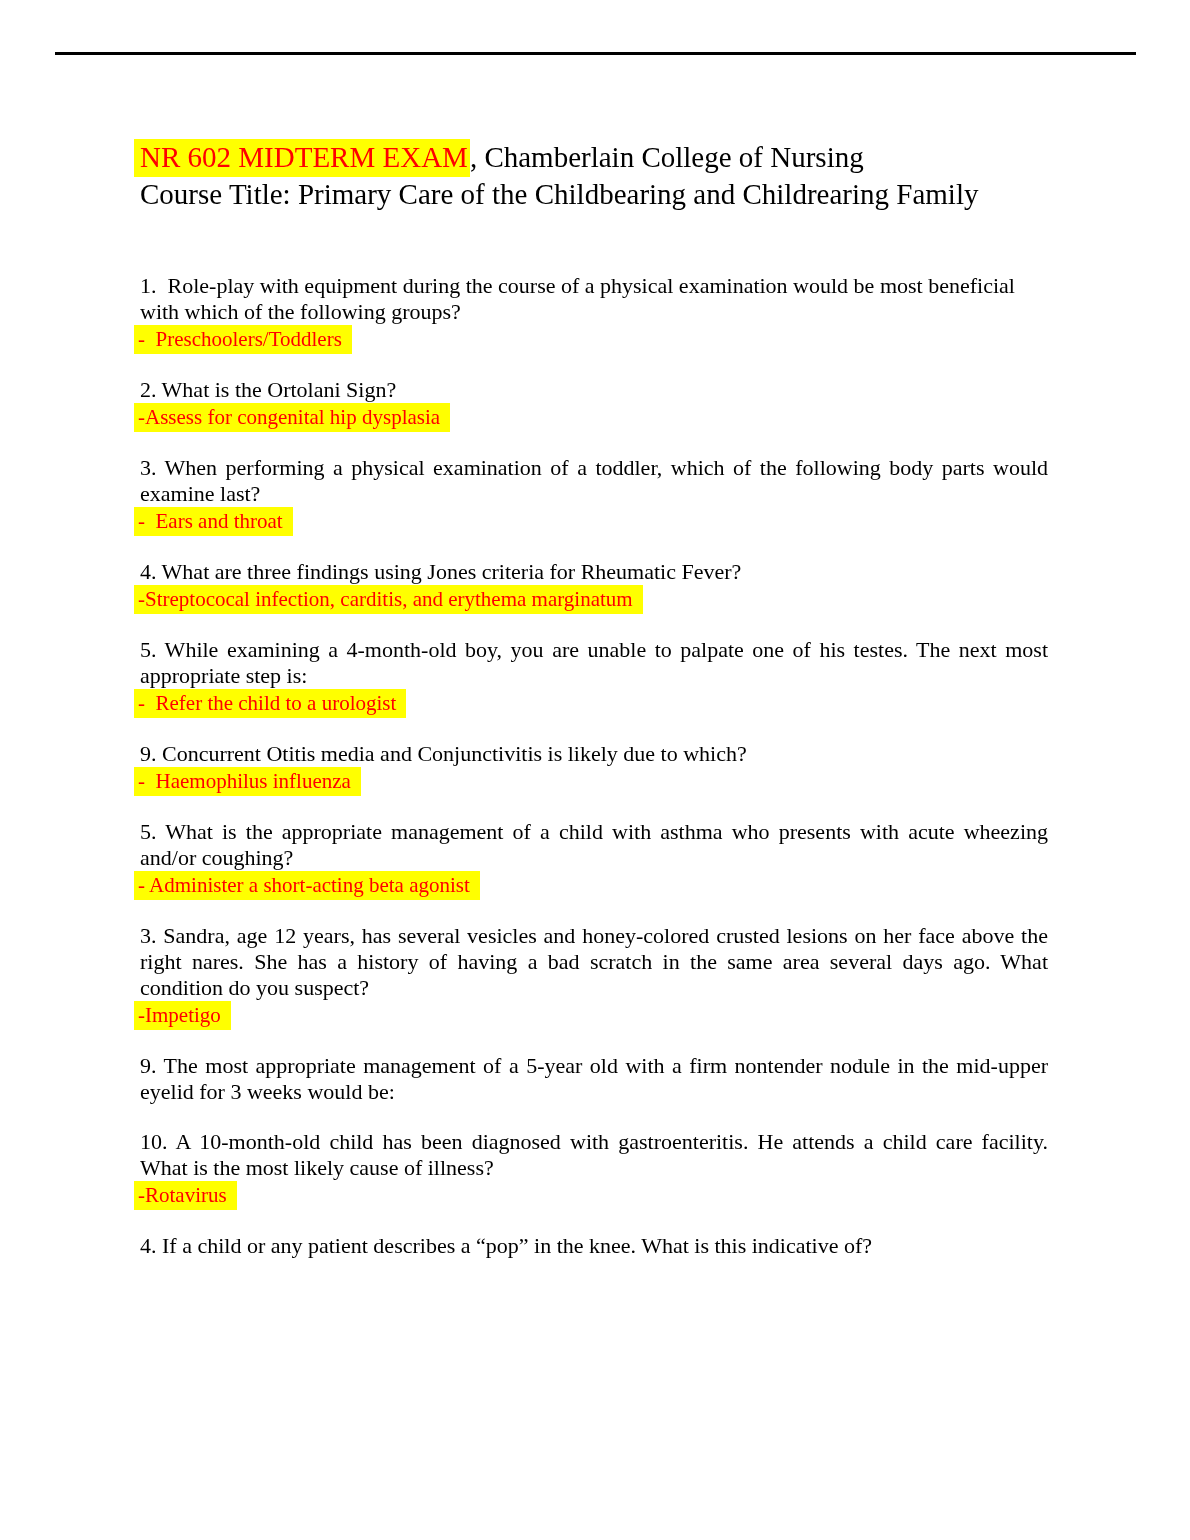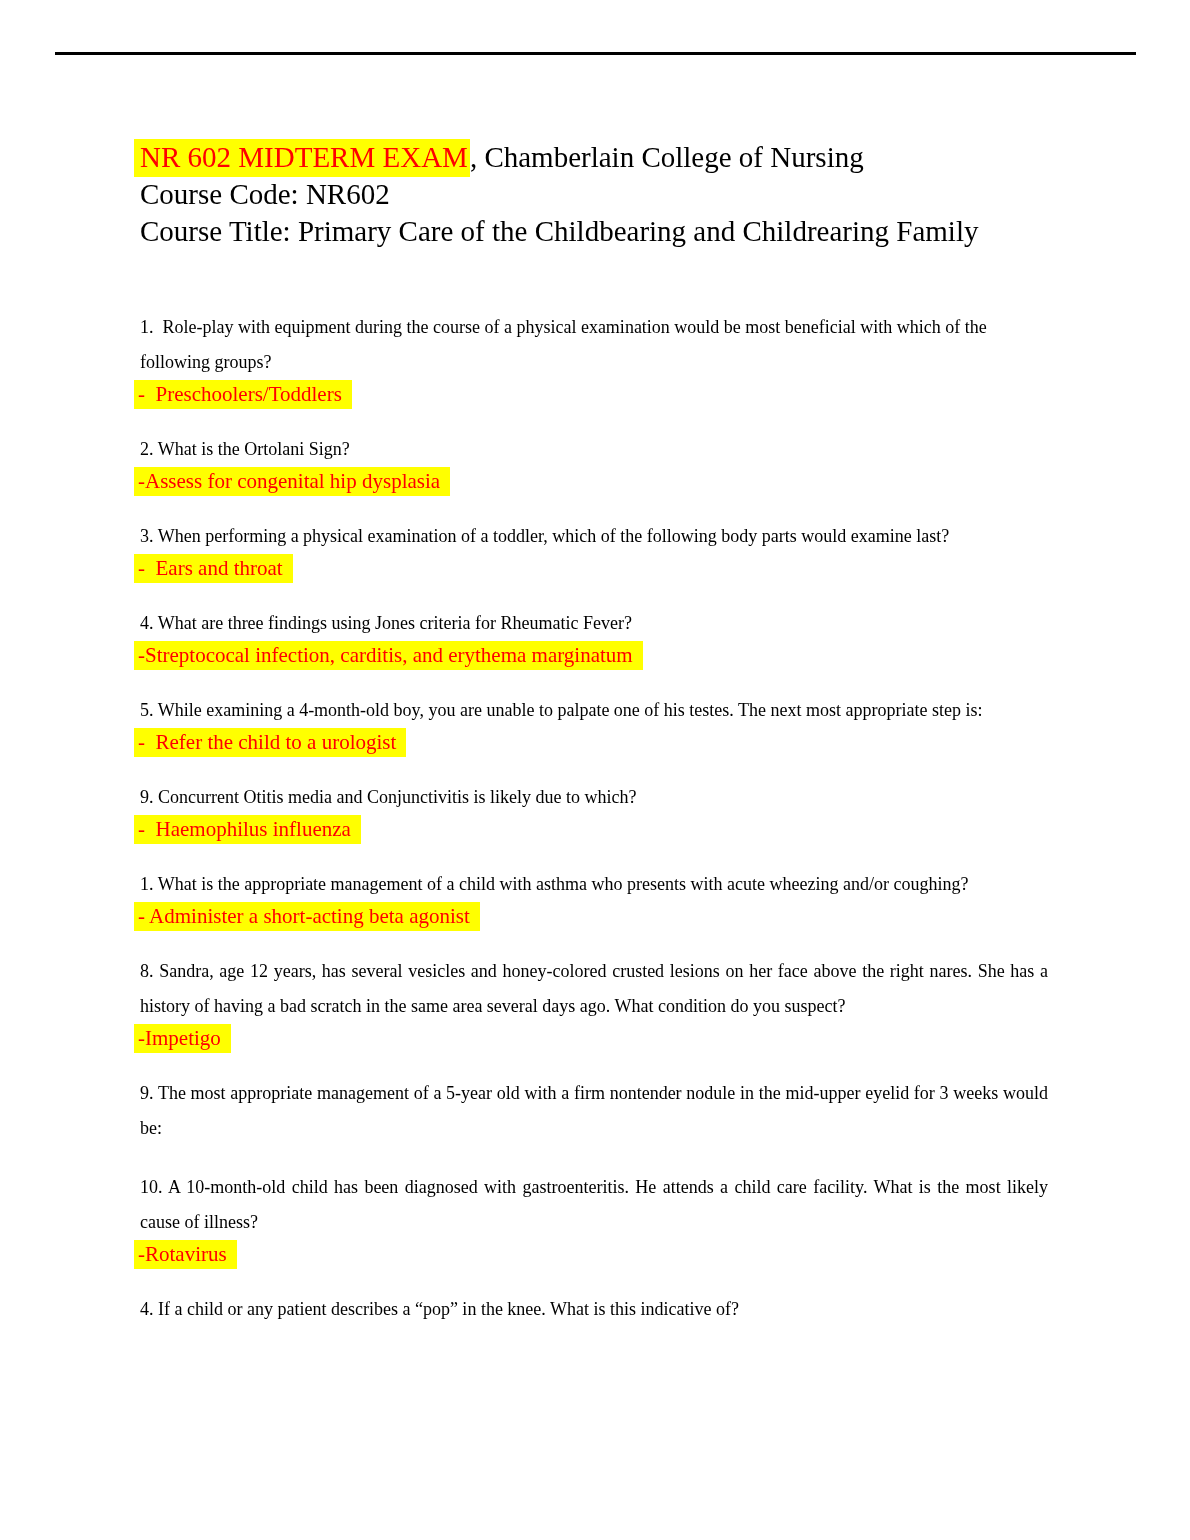--- a/index.html
+++ b/index.html
@@ -38,22 +38,22 @@
     margin-bottom: 60px;
   }
   .hl { background: var(--highlight, #ffff00); }
   .red { color: var(--answer-red, #ff0000); }
   .title-hl {
     padding: 2px 2px 4px 6px;
     margin-left: -6px;
   }
   .qa { margin-bottom: 24px; }
   .q {
-    font-size: 18px;
-    line-height: 35px;
+    font-size: 22px;
+    line-height: 26px;
     white-space: pre-wrap;
   }
   .q.justify {
     white-space: normal;
     text-align: justify;
   }
   .a {
     font-size: 21px;
     line-height: 28px;
   }
@@ -67,21 +67,20 @@
 </head>
 <body>
 
 <div class="page">
   <div class="top-rule"></div>
   <div class="content">
     <div class="doc-title">
       <div class="title-line">
         <span class="hl red title-hl">NR 602 MIDTERM EXAM</span><span>, Chamberlain College of Nursing</span>
       </div>
-      <div>Course Code: NR602</div>
       <div>Course Title: Primary Care of the Childbearing and Childrearing Family</div>
     </div>
     <div id="questions">
   <div class="qa">
     <p class="q">1.  Role-play with equipment during the course of a physical examination would be most beneficial with which of the following groups?</p>
     <p class="a"><span class="hl ans">-  Preschoolers/Toddlers</span></p>
   </div>
 
   <div class="qa">
     <p class="q">2. What is the Ortolani Sign?</p>
@@ -102,26 +101,26 @@
     <p class="q justify">5. While examining a 4-month-old boy, you are unable to palpate one of his testes. The next most appropriate step is:</p>
     <p class="a"><span class="hl ans">-  Refer the child to a urologist</span></p>
   </div>
 
   <div class="qa">
     <p class="q">9. Concurrent Otitis media and Conjunctivitis is likely due to which?</p>
     <p class="a"><span class="hl ans">-  Haemophilus influenza</span></p>
   </div>
 
   <div class="qa">
-    <p class="q justify">1. What is the appropriate management of a child with asthma who presents with acute wheezing and/or coughing?</p>
+    <p class="q justify">5. What is the appropriate management of a child with asthma who presents with acute wheezing and/or coughing?</p>
     <p class="a"><span class="hl ans">- Administer a short-acting beta agonist</span></p>
   </div>
 
   <div class="qa">
-    <p class="q justify">8. Sandra, age 12 years, has several vesicles and honey-colored crusted lesions on her face above the right nares. She has a history of having a bad scratch in the same area several days ago. What condition do you suspect?</p>
+    <p class="q justify">3. Sandra, age 12 years, has several vesicles and honey-colored crusted lesions on her face above the right nares. She has a history of having a bad scratch in the same area several days ago. What condition do you suspect?</p>
     <p class="a"><span class="hl ans">-Impetigo</span></p>
   </div>
 
   <div class="qa">
     <p class="q justify">9. The most appropriate management of a 5-year old with a firm nontender nodule in the mid-upper eyelid for 3 weeks would be:</p>
   </div>
 
   <div class="qa">
     <p class="q justify">10. A 10-month-old child has been diagnosed with gastroenteritis. He attends a child care facility. What is the most likely cause of illness?</p>
     <p class="a"><span class="hl ans">-Rotavirus</span></p>

